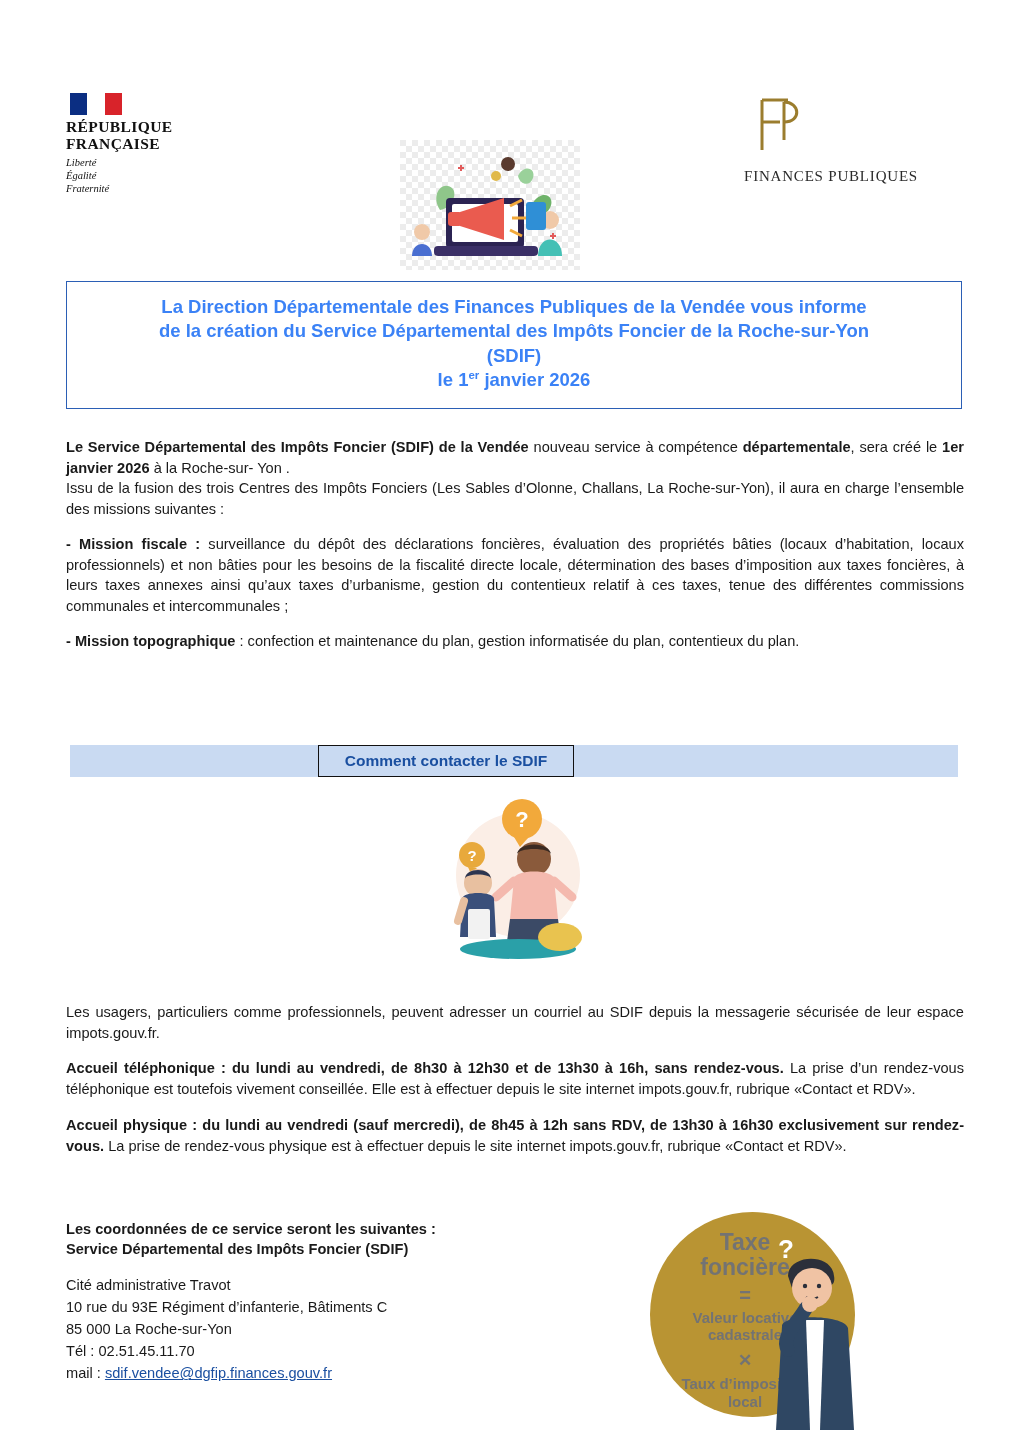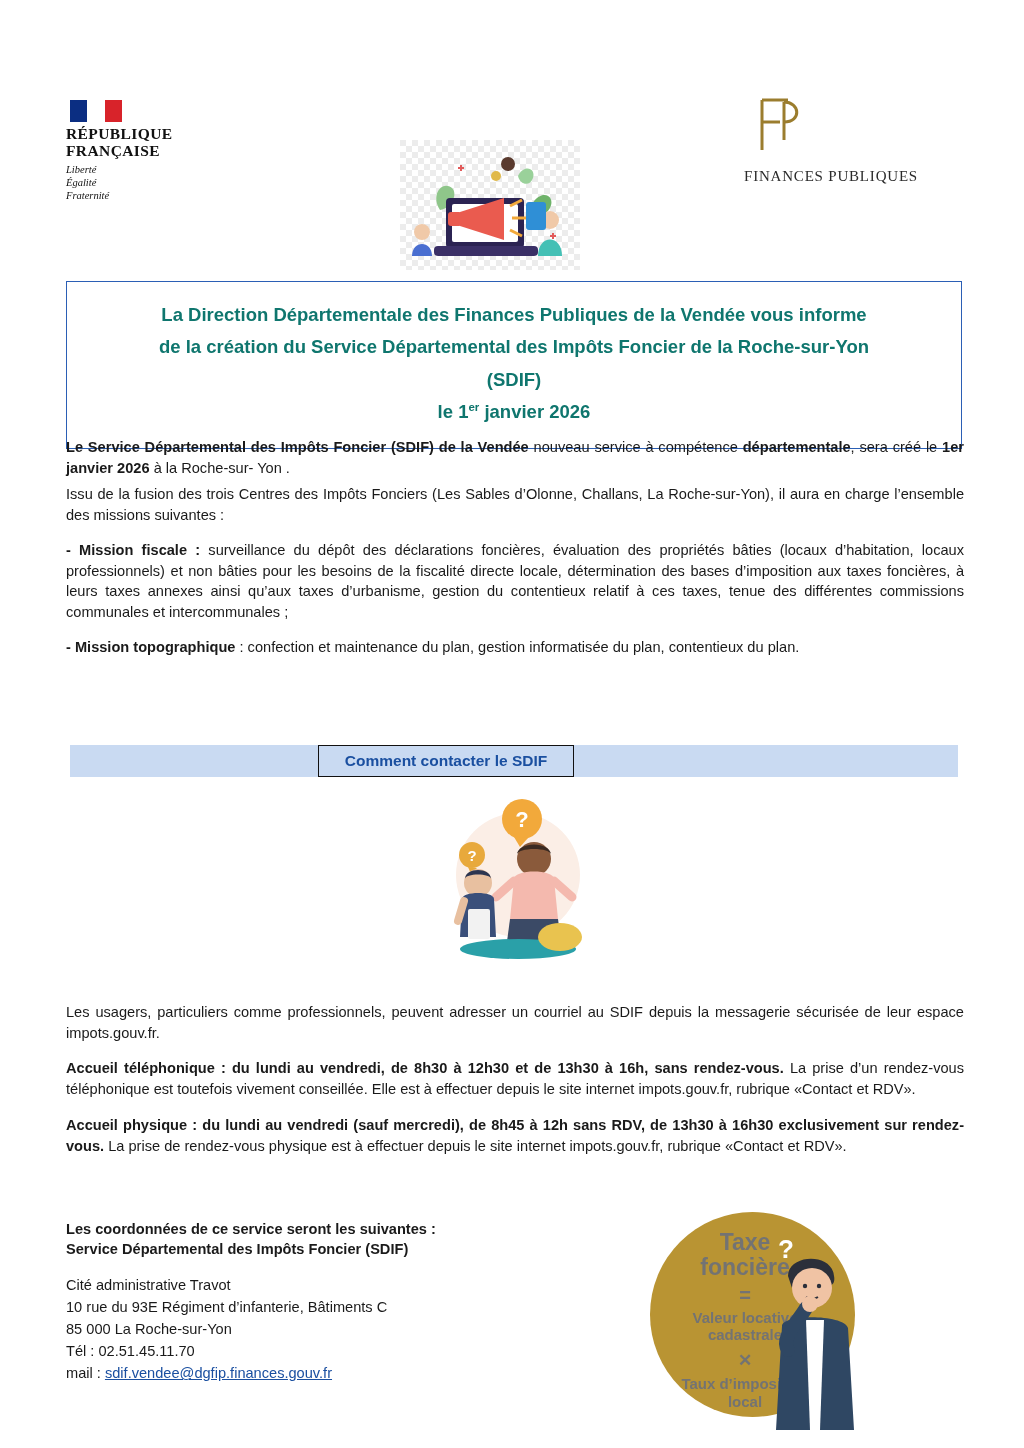--- a/index.html
+++ b/index.html
@@ -28,21 +28,21 @@
     position: absolute;
     top: 88px;
     left: 0;
     width: 1024px;
     height: 100px;
   }
 
   .marianne {
     position: absolute;
     left: 66px;
-    top: 12px;
+    top: 5px;
     width: 200px;
   }
   .flag {
     display: flex;
     width: 52px;
     height: 22px;
     margin-left: 4px;
   }
   .flag span { display:block; flex:1 1 33.33%; }
   .flag .blue { background: #0b2e82; }
@@ -105,43 +105,43 @@
     left: 66px;
     top: 281px;
     width: 896px;
     box-sizing: border-box;
     border: 1.5px solid #2b5fb5;
     background: #ffffff;
     padding: 13px 18px 15px 18px;
     text-align: center;
   }
   .title-box p {
-    margin: 8px;
+    margin: 0;
     font-size: 18.5px;
     font-weight: bold;
-    color: #0f766e;
+    color: #3b82f6;
     line-height: 1.32;
   }
   .title-box sup { font-size: 0.62em; vertical-align: super; }
 
   
   .body-text {
     position: absolute;
     left: 66px;
     top: 437px;
     width: 898px;
     font-size: 14.6px;
     line-height: 1.42;
     color: #1a1a1a;
   }
   .body-text p {
     margin: 0 0 14px 0;
     text-align: justify;
   }
-  .body-text p.tight { margin-bottom: 6px; }
+  .body-text p.tight { margin-bottom: 0; }
   .body-text b { font-weight: bold; }
 
   
   .contact-banner {
     position: absolute;
     left: 70px;
     top: 745px;
     width: 888px;
     height: 32px;
     background: #c9daf2;

